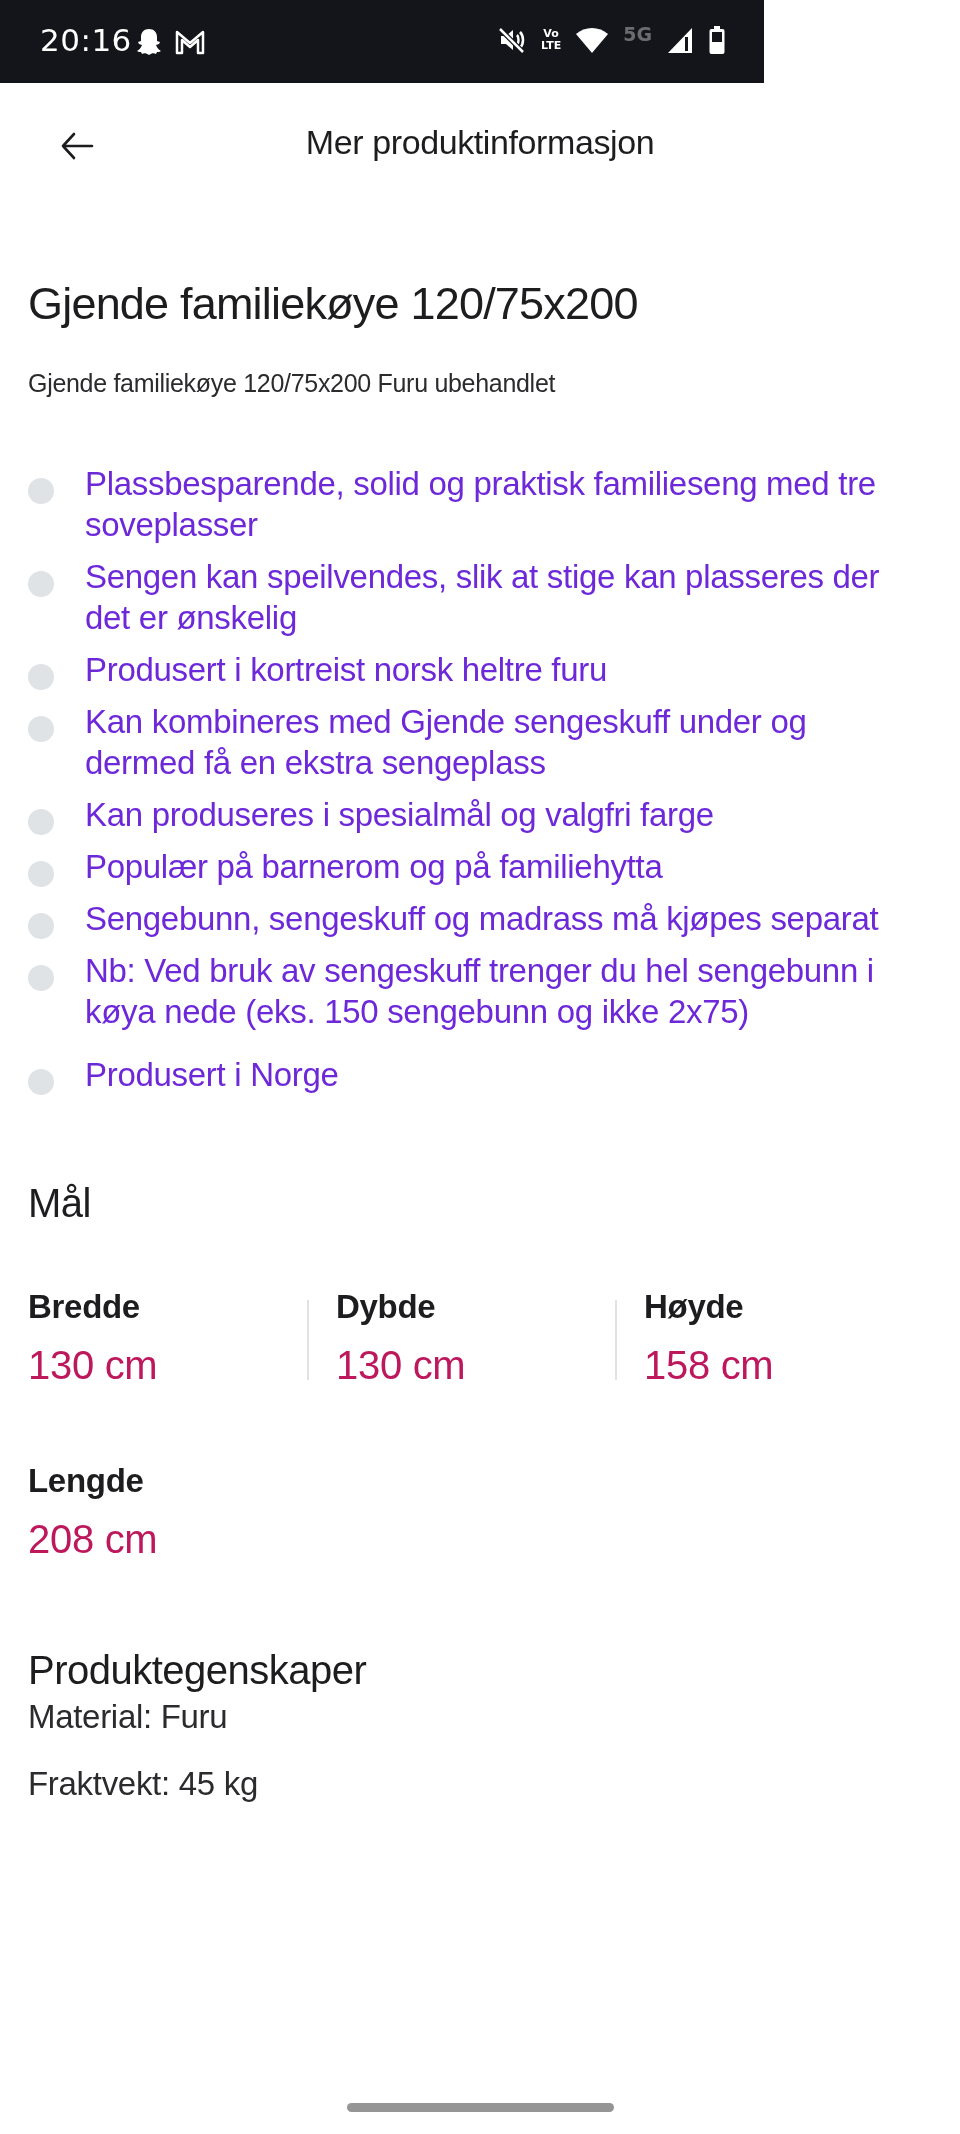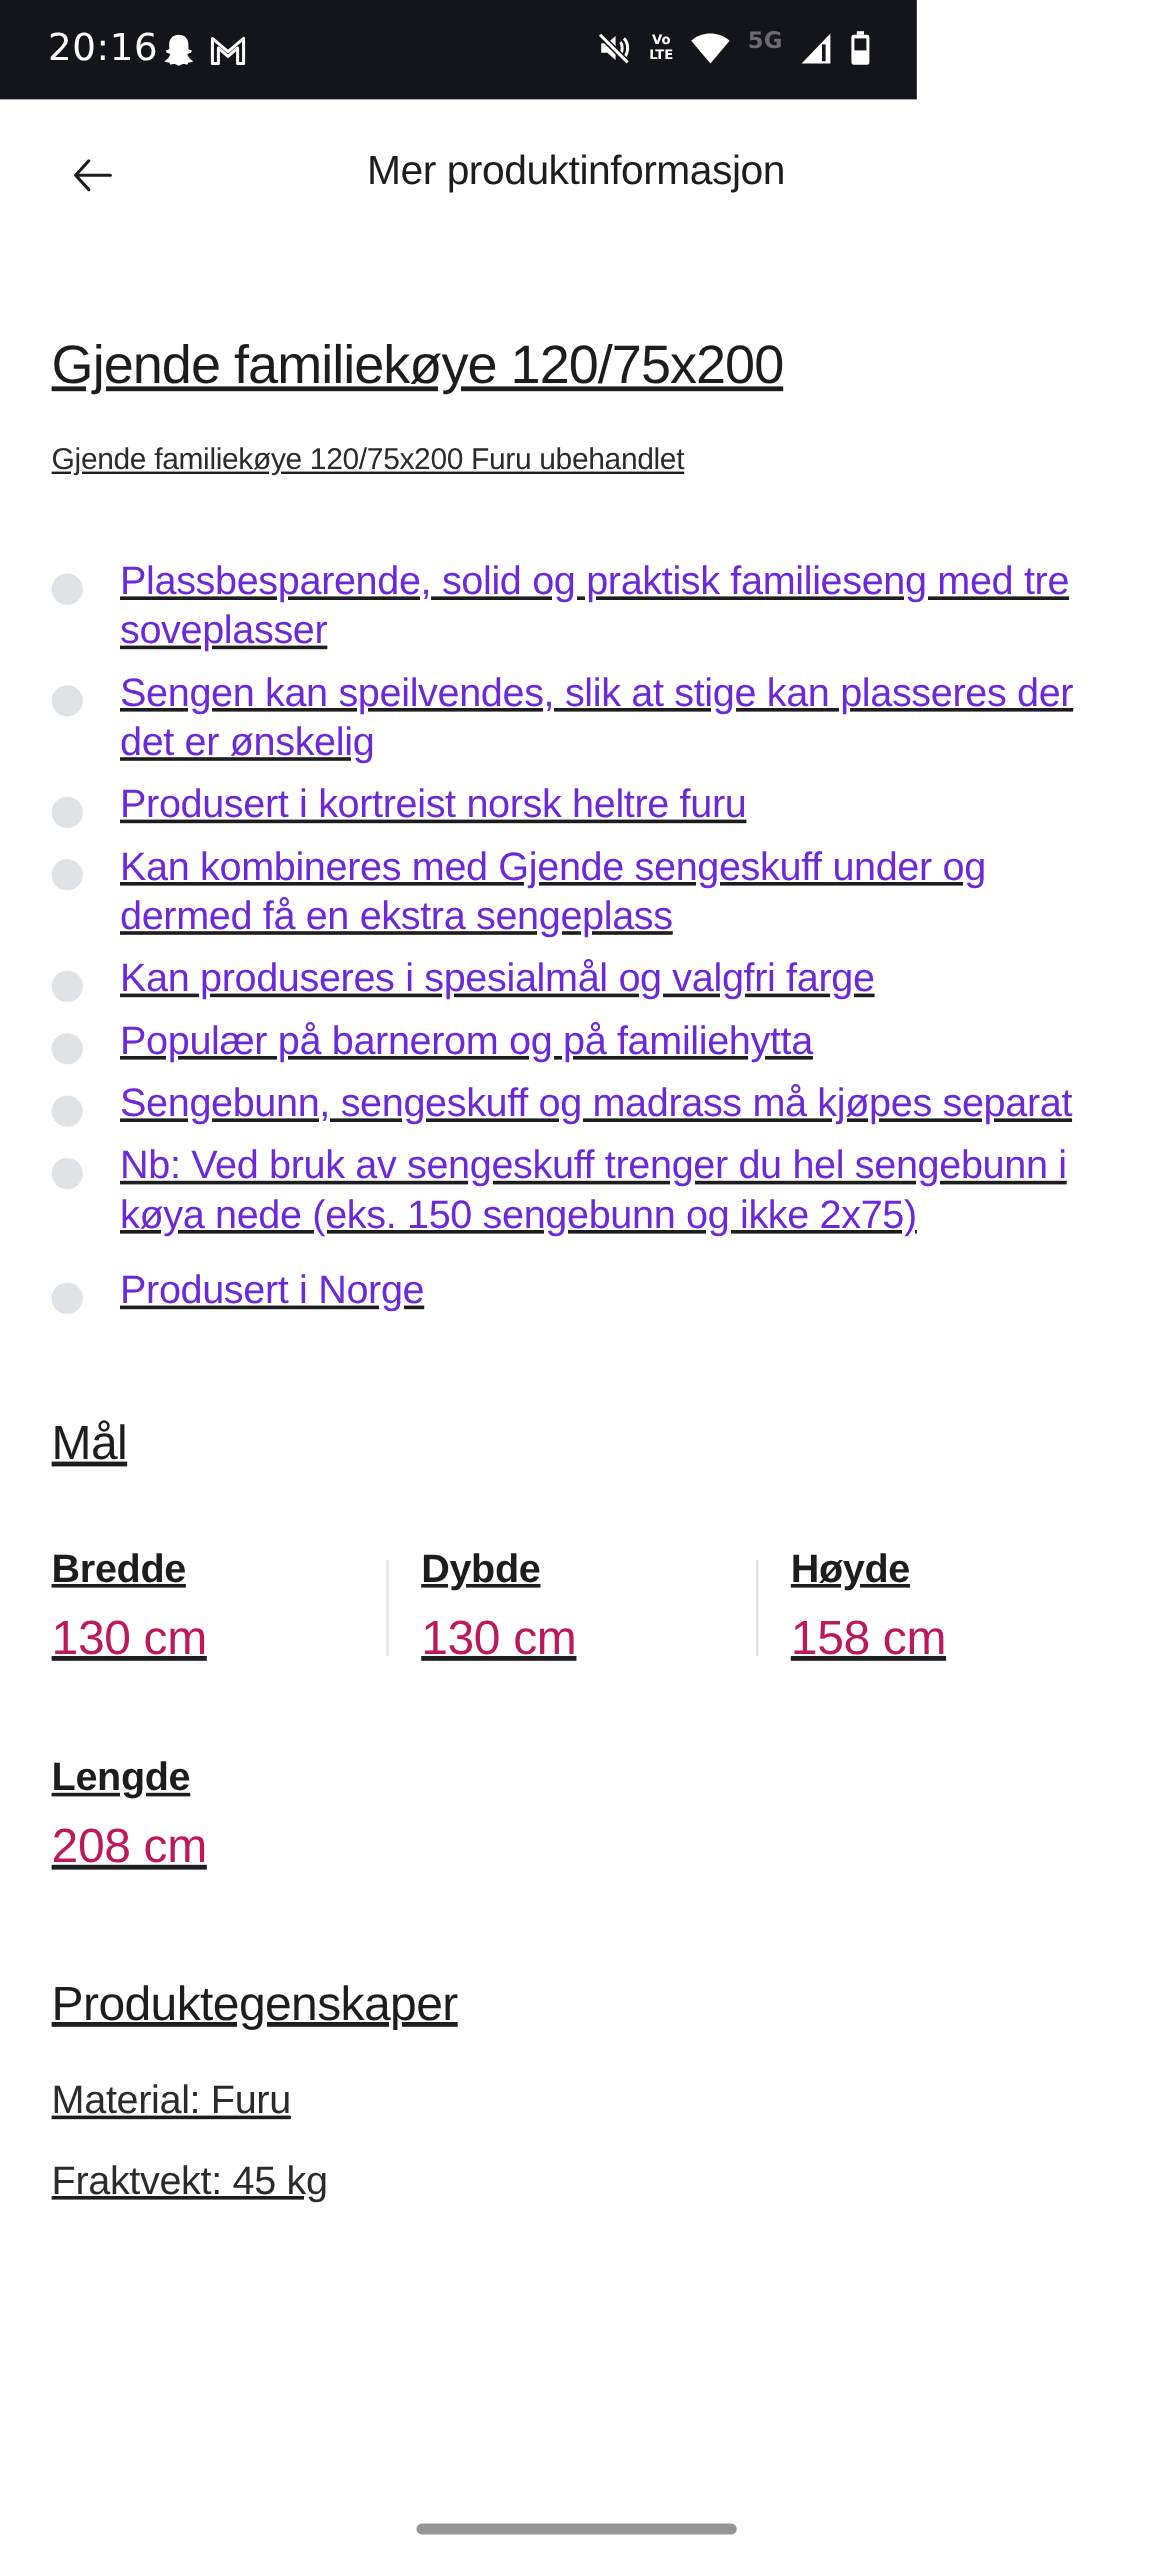--- a/index.html
+++ b/index.html
@@ -31,21 +31,21 @@
     }
     .back-button {
       position: absolute; left: 52px; top: 38px; width: 50px; height: 50px;
       display: flex; align-items: center; justify-content: center; cursor: pointer;
     }
     .header-title {
       position: absolute; left: 0; right: 0; top: 40px;
       text-align: center; font-size: 34px; letter-spacing: -0.4px; color: #1d1d1f;
     }
 
-    .content { position: absolute; top: 207px; left: 43px; width: 870px; text-decoration: underline; }
+    .content { position: absolute; top: 207px; left: 28px; width: 870px; }
     .product-title {
       font-size: 45px; letter-spacing: -0.8px; font-weight: normal;
       margin-top: 69px; line-height: 56px; color: #1d1d1f;
     }
     .product-subtitle {
       font-size: 25px; font-weight: 300; color: #2b2b2e;
       margin-top: 29px; line-height: 44px; letter-spacing: -0.3px;
     }
 
     .feature-list { list-style: none; margin-top: 58px; }
@@ -72,21 +72,21 @@
     .dim-cell { position: relative; margin-top: 24px; }
     .dim-cell.divided::before {
       content: ""; position: absolute; left: -29px; top: 15px; width: 2px; height: 80px;
       background: #e2e2e4;
     }
     .dim-label { font-size: 33px; color: #1d1d1f; line-height: 44px; font-weight: bold; letter-spacing: -0.3px; }
     .dim-value { font-size: 40px; color: #be185d; line-height: 44px; margin-top: 14px; letter-spacing: -0.3px; }
 
     .properties { margin-top: 84px; }
     .prop-line { font-size: 33px; line-height: 44px; color: #2b2b2e; letter-spacing: -0.3px; }
-    .prop-line.first { margin-top: 33px; }
+    .prop-line.first { }
     .prop-line.second { margin-top: 23px; }
 
     .home-indicator {
       position: absolute; left: 347px; top: 2103px; width: 267px; height: 9px;
       border-radius: 5px; background: #959595;
     }
   </style>
 </head>
 <body>
 

